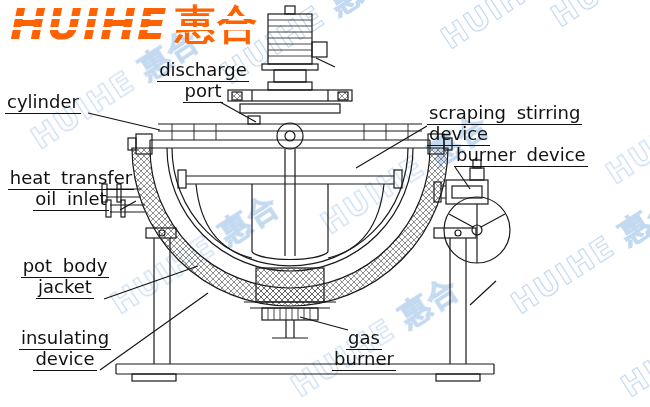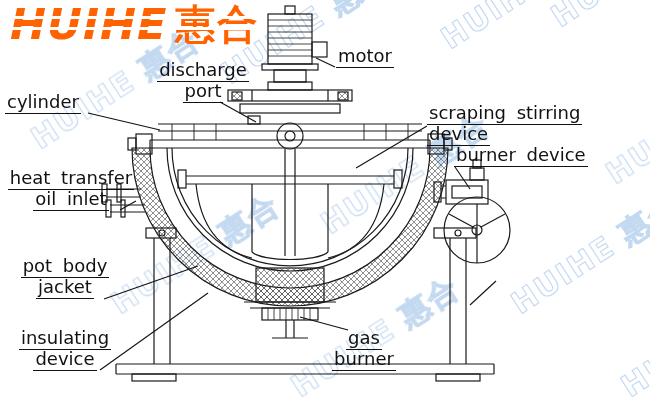--- a/index.html
+++ b/index.html
@@ -162,23 +162,20 @@
     <span class="logo-cn">惠合</span>
     <i class="slit s1"></i>
     <i class="slit s2"></i>
   </div>
 
   <div class="label" style="left:150px;top:59px;width:106px">
     <div><span>discharge</span></div>
     <div><span>port</span></div>
   </div>
 
-  <div class="label" style="left:336px;top:45px">
-    <div><span>motor</span></div>
-  </div>
 
   <div class="label" style="left:5px;top:91px">
     <div><span>cylinder</span></div>
   </div>
 
   <div class="label" style="left:427px;top:102px;text-align:left">
     <div><span>scraping stirring</span></div>
     <div><span>device</span></div>
   </div>
 

